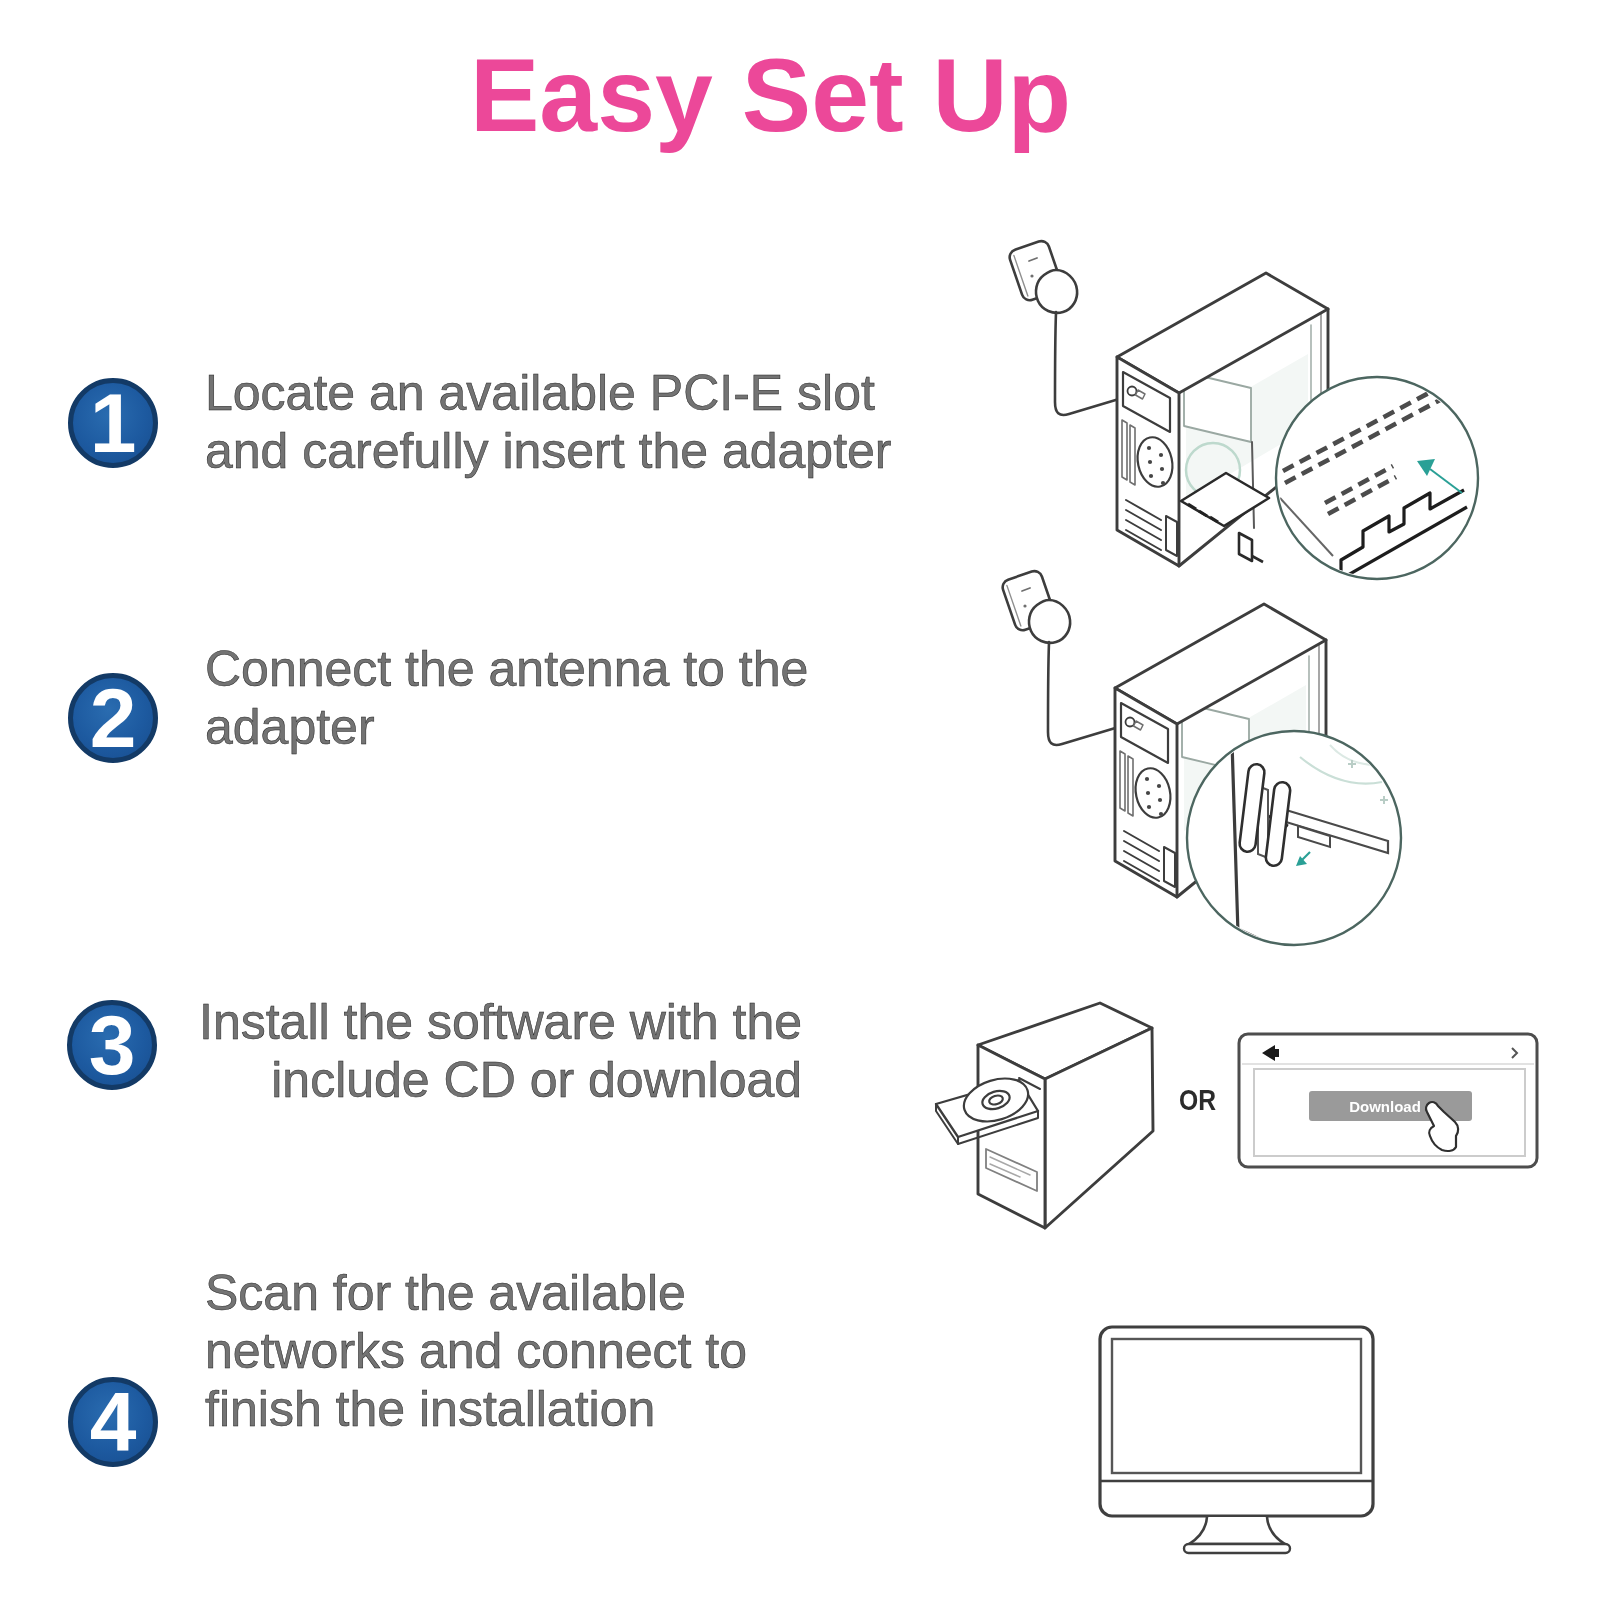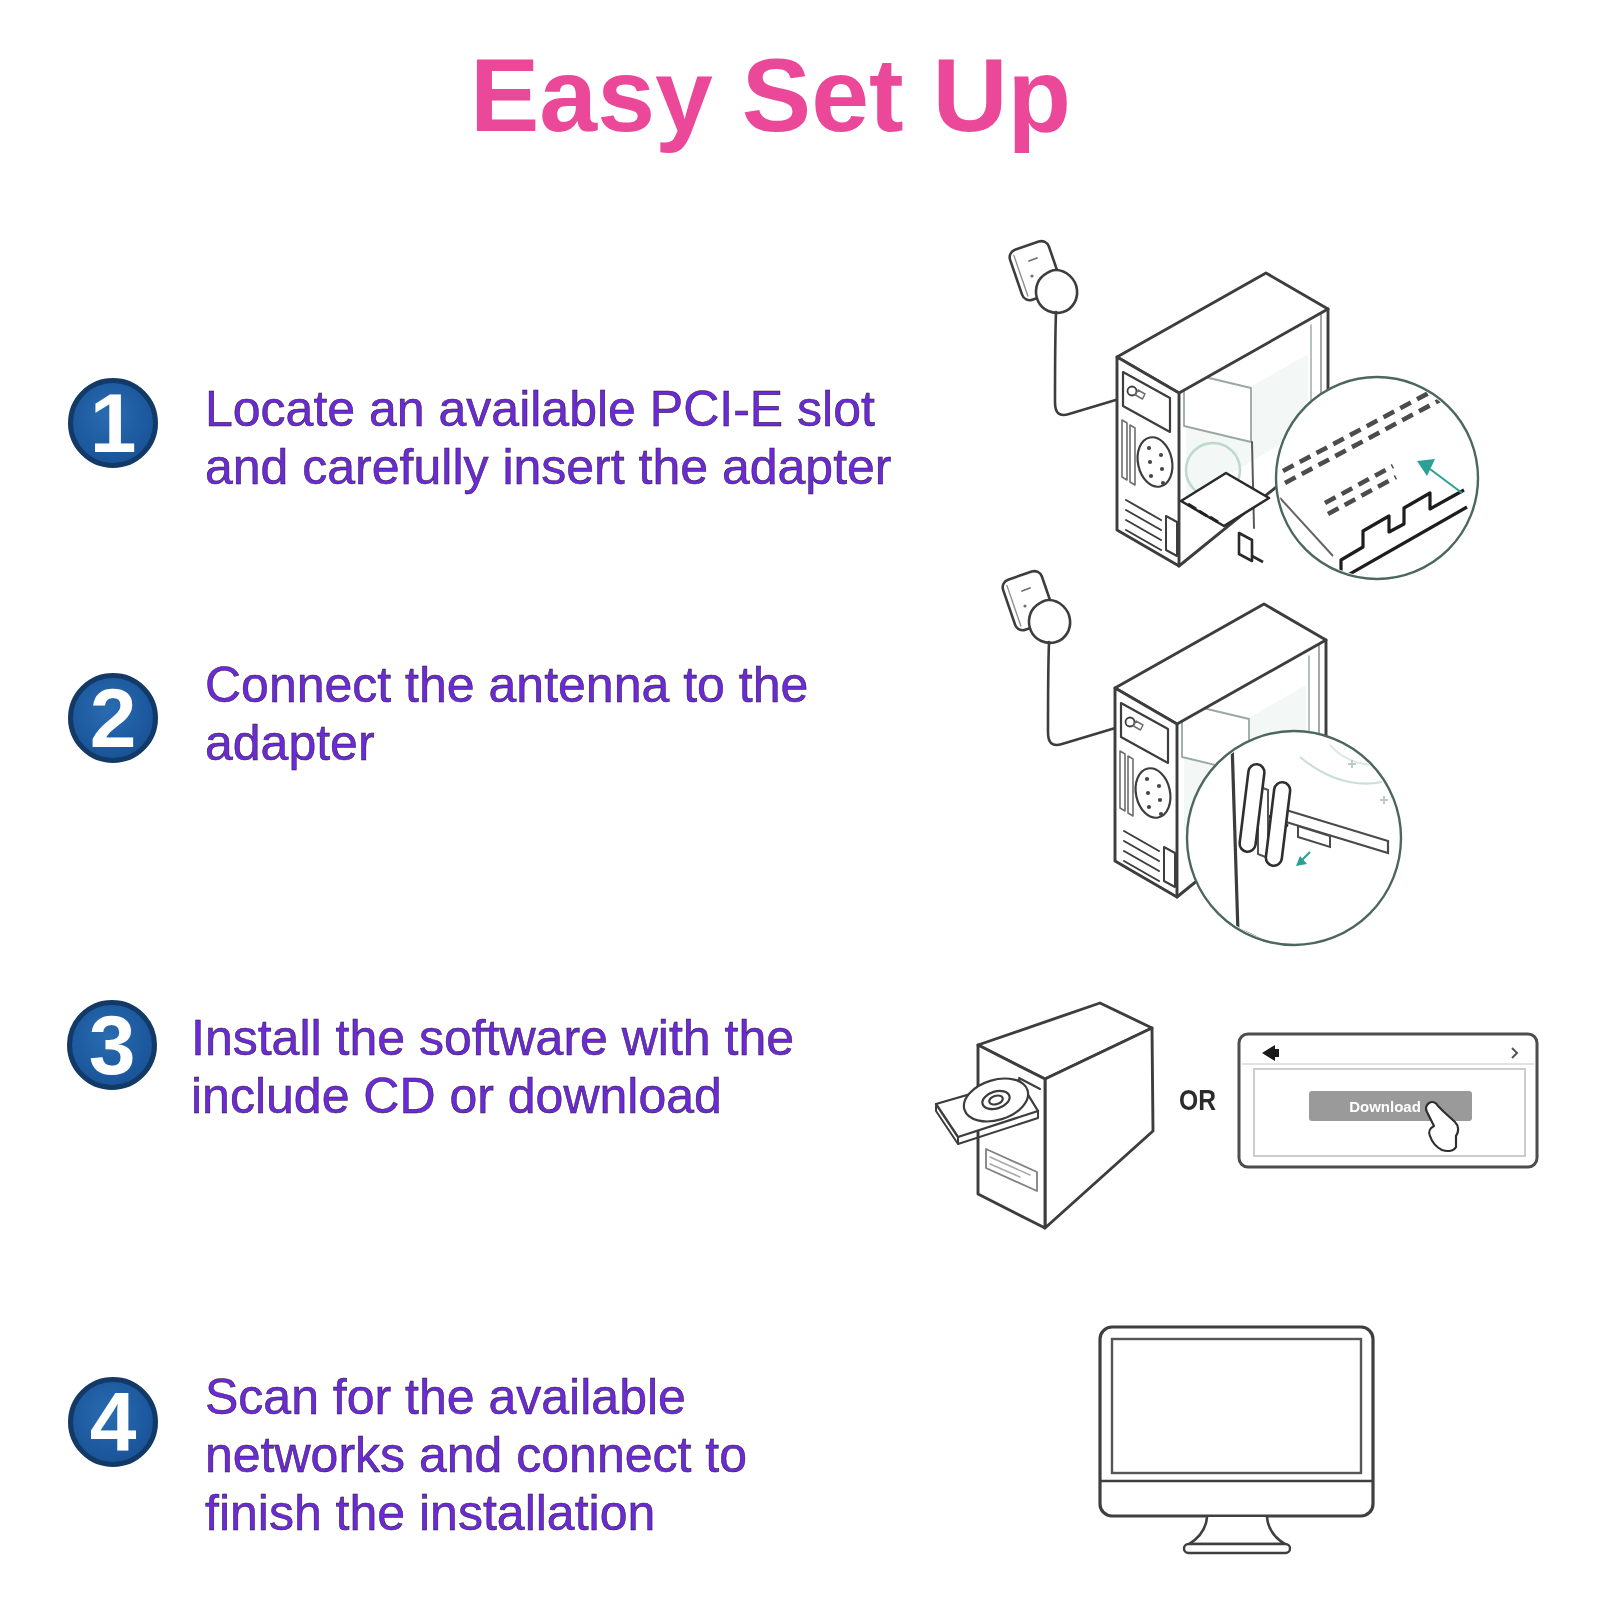--- a/index.html
+++ b/index.html
@@ -3,33 +3,33 @@
 <meta charset="utf-8">
 <style>
   html,body{margin:0;padding:0;}
   body{width:1600px;height:1600px;background:#ffffff;position:relative;overflow:hidden;
        font-family:"Liberation Sans",sans-serif;}
   .abs{position:absolute;}
   .title{left:470px;top:36px;font-size:104px;font-weight:bold;color:#ec4899;letter-spacing:0px;}
   .badge{width:90px;height:90px;border-radius:50%;background:radial-gradient(circle at 45% 40%, #2a6cb0 0%, #1d5aa0 55%, #174c8d 100%);border:5px solid #133a66;
          box-sizing:border-box;color:#ffffff;font-size:84px;font-weight:bold;
          text-align:center;line-height:80px;}
-  .step{font-size:50px;color:#6d28d9;line-height:58px;letter-spacing:0px;margin-top:16px;-webkit-text-stroke:0.5px #1f1f1f;}
+  .step{font-size:50px;color:#737373;line-height:58px;letter-spacing:0px;-webkit-text-stroke:0.5px #1f1f1f;}
 </style>
 </head>
 <body>
 <div class="abs title">Easy Set Up</div>
 <div class="abs badge" style="left:68px;top:378px;">1</div>
 <div class="abs badge" style="left:68px;top:673px;">2</div>
 <div class="abs badge" style="left:67px;top:1000px;">3</div>
 <div class="abs badge" style="left:68px;top:1377px;">4</div>
 <div class="abs step" style="left:205px;top:364px;">Locate an available PCI-E slot<br>and carefully insert the adapter</div>
 <div class="abs step" style="left:205px;top:640px;">Connect the antenna to the<br>adapter</div>
-<div class="abs step" style="left:191px;top:993px;">Install the software with the<br>include CD or download</div>
-<div class="abs step" style="left:205px;top:1352px;">Scan for the available<br>networks and connect to<br>finish the installation</div>
+<div class="abs step" style="left:199px;top:993px;text-align:right;">Install the software with the<br>include CD or download</div>
+<div class="abs step" style="left:205px;top:1264px;">Scan for the available<br>networks and connect to<br>finish the installation</div>
 <svg class="abs" style="left:0;top:0" width="1600" height="1600" viewBox="0 0 1600 1600" fill="none">
 <defs>
 <g id="outlet">
  <g stroke="#3d3d3d" stroke-width="2.6" stroke-linejoin="round" stroke-linecap="round">
   <g transform="rotate(-19 1033 271)">
     <rect x="1015" y="245" width="41" height="53" rx="8" fill="#ffffff"></rect>
     <line x1="1020" y1="250" x2="1020" y2="293" stroke-width="1.4" stroke="#8f8f8f"></line>
   </g>
   <line x1="1029" y1="261" x2="1037" y2="258" stroke-width="1.8" stroke="#6f6f6f"></line>
   <circle cx="1032" cy="276" r="1.6" fill="#6f6f6f" stroke="none"></circle>

